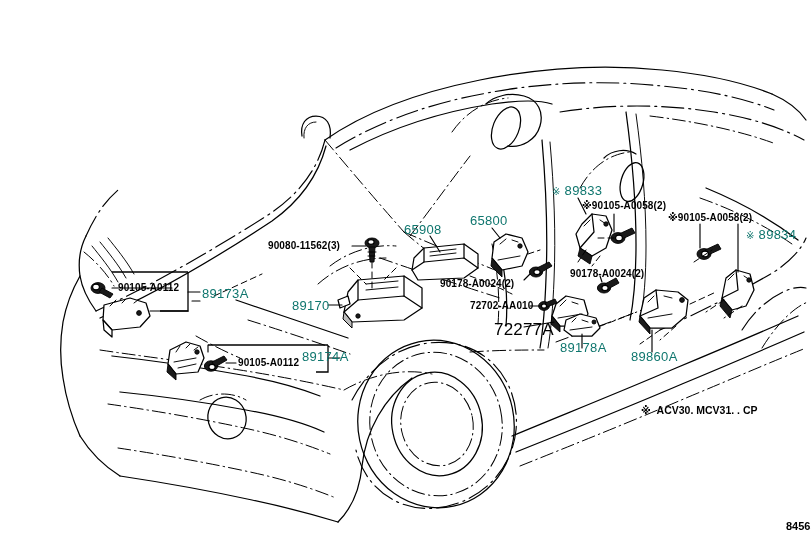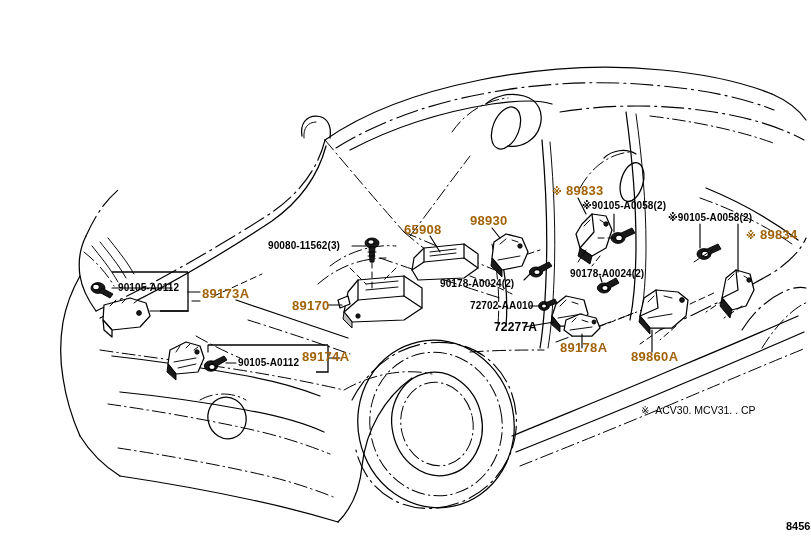--- a/index.html
+++ b/index.html
@@ -17,49 +17,49 @@
     overflow: hidden;
   }
   #diagram-svg {
     position: absolute;
     left: 0;
     top: 0;
   }
   .lbl {
     position: absolute;
     font-family: "Liberation Sans", sans-serif;
-    font-size: 12px;
-    font-weight: bold;
+    font-size: 17px;
+    font-weight: normal;
     color: #000000;
     white-space: nowrap;
     letter-spacing: 0.2px;
   }
   .lbl-small {
     position: absolute;
     font-family: "Liberation Sans", sans-serif;
     font-size: 10px;
     font-weight: bold;
     color: #000000;
     white-space: nowrap;
     letter-spacing: 0.1px;
   }
   .lbl-big {
     position: absolute;
     font-family: "Liberation Sans", sans-serif;
     font-size: 13px;
-    font-weight: bold;
-    color: #a16207;
+    font-weight: normal;
+    color: #0f766e;
     white-space: nowrap;
     letter-spacing: 0.3px;
   }
   .legend {
     position: absolute;
     font-family: "Liberation Sans", sans-serif;
     font-size: 10.5px;
-    font-weight: normal;
+    font-weight: bold;
     color: #000000;
     white-space: nowrap;
   }
   .sheetcode {
     position: absolute;
     font-family: "Liberation Sans", sans-serif;
     font-size: 11px;
     font-weight: bold;
     color: #000000;
     white-space: nowrap;
@@ -394,21 +394,21 @@
   <div class="lbl-small" style="left:238px; top:357px;">90105-A0112</div>
 
   <div class="lbl-big" style="left:302px; top:349px;">89174A</div>
 
   <div class="lbl-small" style="left:268px; top:240px;">90080-11562(3)</div>
 
   <div class="lbl-big" style="left:292px; top:298px;">89170</div>
 
   <div class="lbl-big" style="left:404px; top:222px;">65908</div>
 
-  <div class="lbl-big" style="left:470px; top:213px;">98930</div>
+  <div class="lbl-big" style="left:470px; top:213px;">65800</div>
 
   <div class="lbl-small" style="left:440px; top:278px;">90178-A0024(2)</div>
 
   <div class="lbl-small" style="left:470px; top:300px;">72702-AA010</div>
 
   <div class="lbl" style="left:494px; top:320px;">72277A</div>
 
   <div class="lbl-big" style="left:560px; top:340px;text-align:center;">89178A</div>
 
   <div class="lbl-big" style="left:631px; top:349px;text-align:center;">89860A</div>

